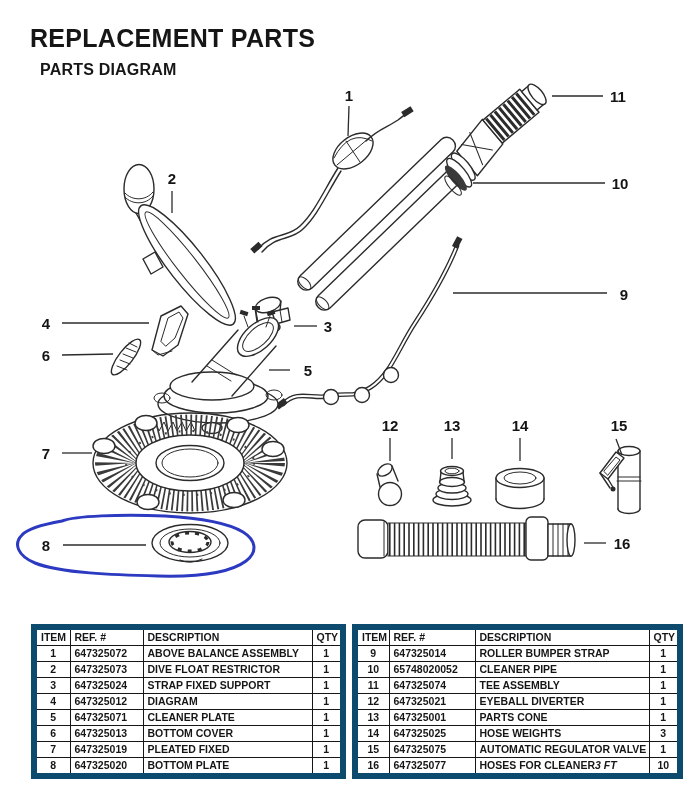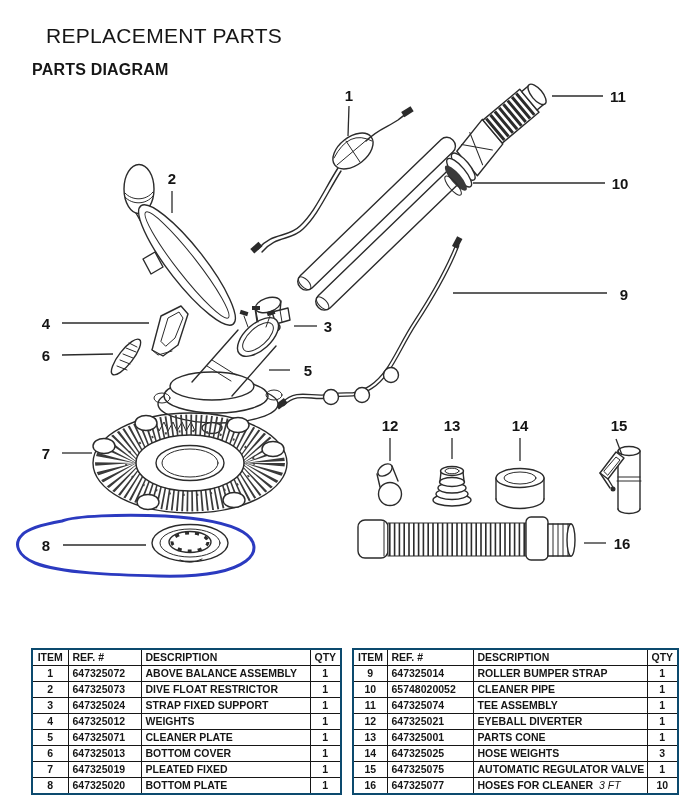--- a/index.html
+++ b/index.html
@@ -1,45 +1,45 @@
 <!DOCTYPE html>
 <html><head>
 <meta charset="utf-8">
 <title>REPLACEMENT PARTS</title>
 <style>
   html,body { margin:0; padding:0; }
   body {
     width:700px; height:797px; position:relative; background:#ffffff;
     font-family:"Liberation Sans", sans-serif; color:#161616; overflow:hidden;
   }
-  .h1 { position:absolute; left:46px; top:24px; font-size:21px; font-weight:400; letter-spacing:.3px; }
-  .h2 { position:absolute; left:32px; top:61px; font-size:16px; font-weight:700; letter-spacing:.2px; }
+  .h1 { position:absolute; left:30px; top:24px; font-size:25px; font-weight:700; letter-spacing:.3px; }
+  .h2 { position:absolute; left:40px; top:61px; font-size:16px; font-weight:700; letter-spacing:.2px; }
   svg.diagram { position:absolute; left:0; top:75px; }
 
   
   .s  { stroke:#2b2b2b; stroke-width:1.4; fill:none; stroke-linecap:round; stroke-linejoin:round; }
   .s1 { stroke:#2b2b2b; stroke-width:1;   fill:none; stroke-linecap:round; }
   .sf { stroke:#2b2b2b; stroke-width:1.4; fill:#ffffff; stroke-linejoin:round; }
   .dk { fill:#2b2b2b; stroke:none; }
   .callout { font:700 15px "Liberation Sans", sans-serif; fill:#141414; }
   .leader { stroke:#2b2b2b; stroke-width:1.3; fill:none; }
 
   table.parts {
-    position:absolute; top:648px; border-collapse:collapse; border:2px solid #0c4a6e;
+    position:absolute; top:624px; border-collapse:collapse; border:6px solid #0c4a6e;
     table-layout:fixed; background:#fff;
   }
   table.parts th, table.parts td {
     border:1.5px solid #161616; font-size:10.5px; font-weight:700;
     padding:0 4px; height:15px; line-height:1.05; white-space:nowrap; overflow:hidden;
     text-align:left; font-family:"Liberation Sans", sans-serif;
   }
   .t-left  { left:31px;  width:309px; }
   .t-right { left:352px; width:325px; }
   .c { text-align:center !important; }
-  em.note { font-style:italic; padding-left:6px; font-weight:400; }
+  em.note { font-style:italic; font-weight:700; }
 </style>
 </head>
 <body>
 
 <div class="h1">REPLACEMENT PARTS</div>
 <div class="h2">PARTS DIAGRAM</div>
 
 <svg class="diagram" width="700" height="548" viewBox="0 75 700 548" xmlns="http://www.w3.org/2000/svg">
 
   <defs>
@@ -334,21 +334,21 @@
       </tr>
       <tr>
         <td class="c">3</td>
         <td>647325024</td>
         <td>STRAP FIXED SUPPORT</td>
         <td class="c">1</td>
       </tr>
       <tr>
         <td class="c">4</td>
         <td>647325012</td>
-        <td>WEIGHTS</td>
+        <td>DIAGRAM</td>
         <td class="c">1</td>
       </tr>
       <tr>
         <td class="c">5</td>
         <td>647325071</td>
         <td>CLEANER PLATE</td>
         <td class="c">1</td>
       </tr>
       <tr>
         <td class="c">6</td>

